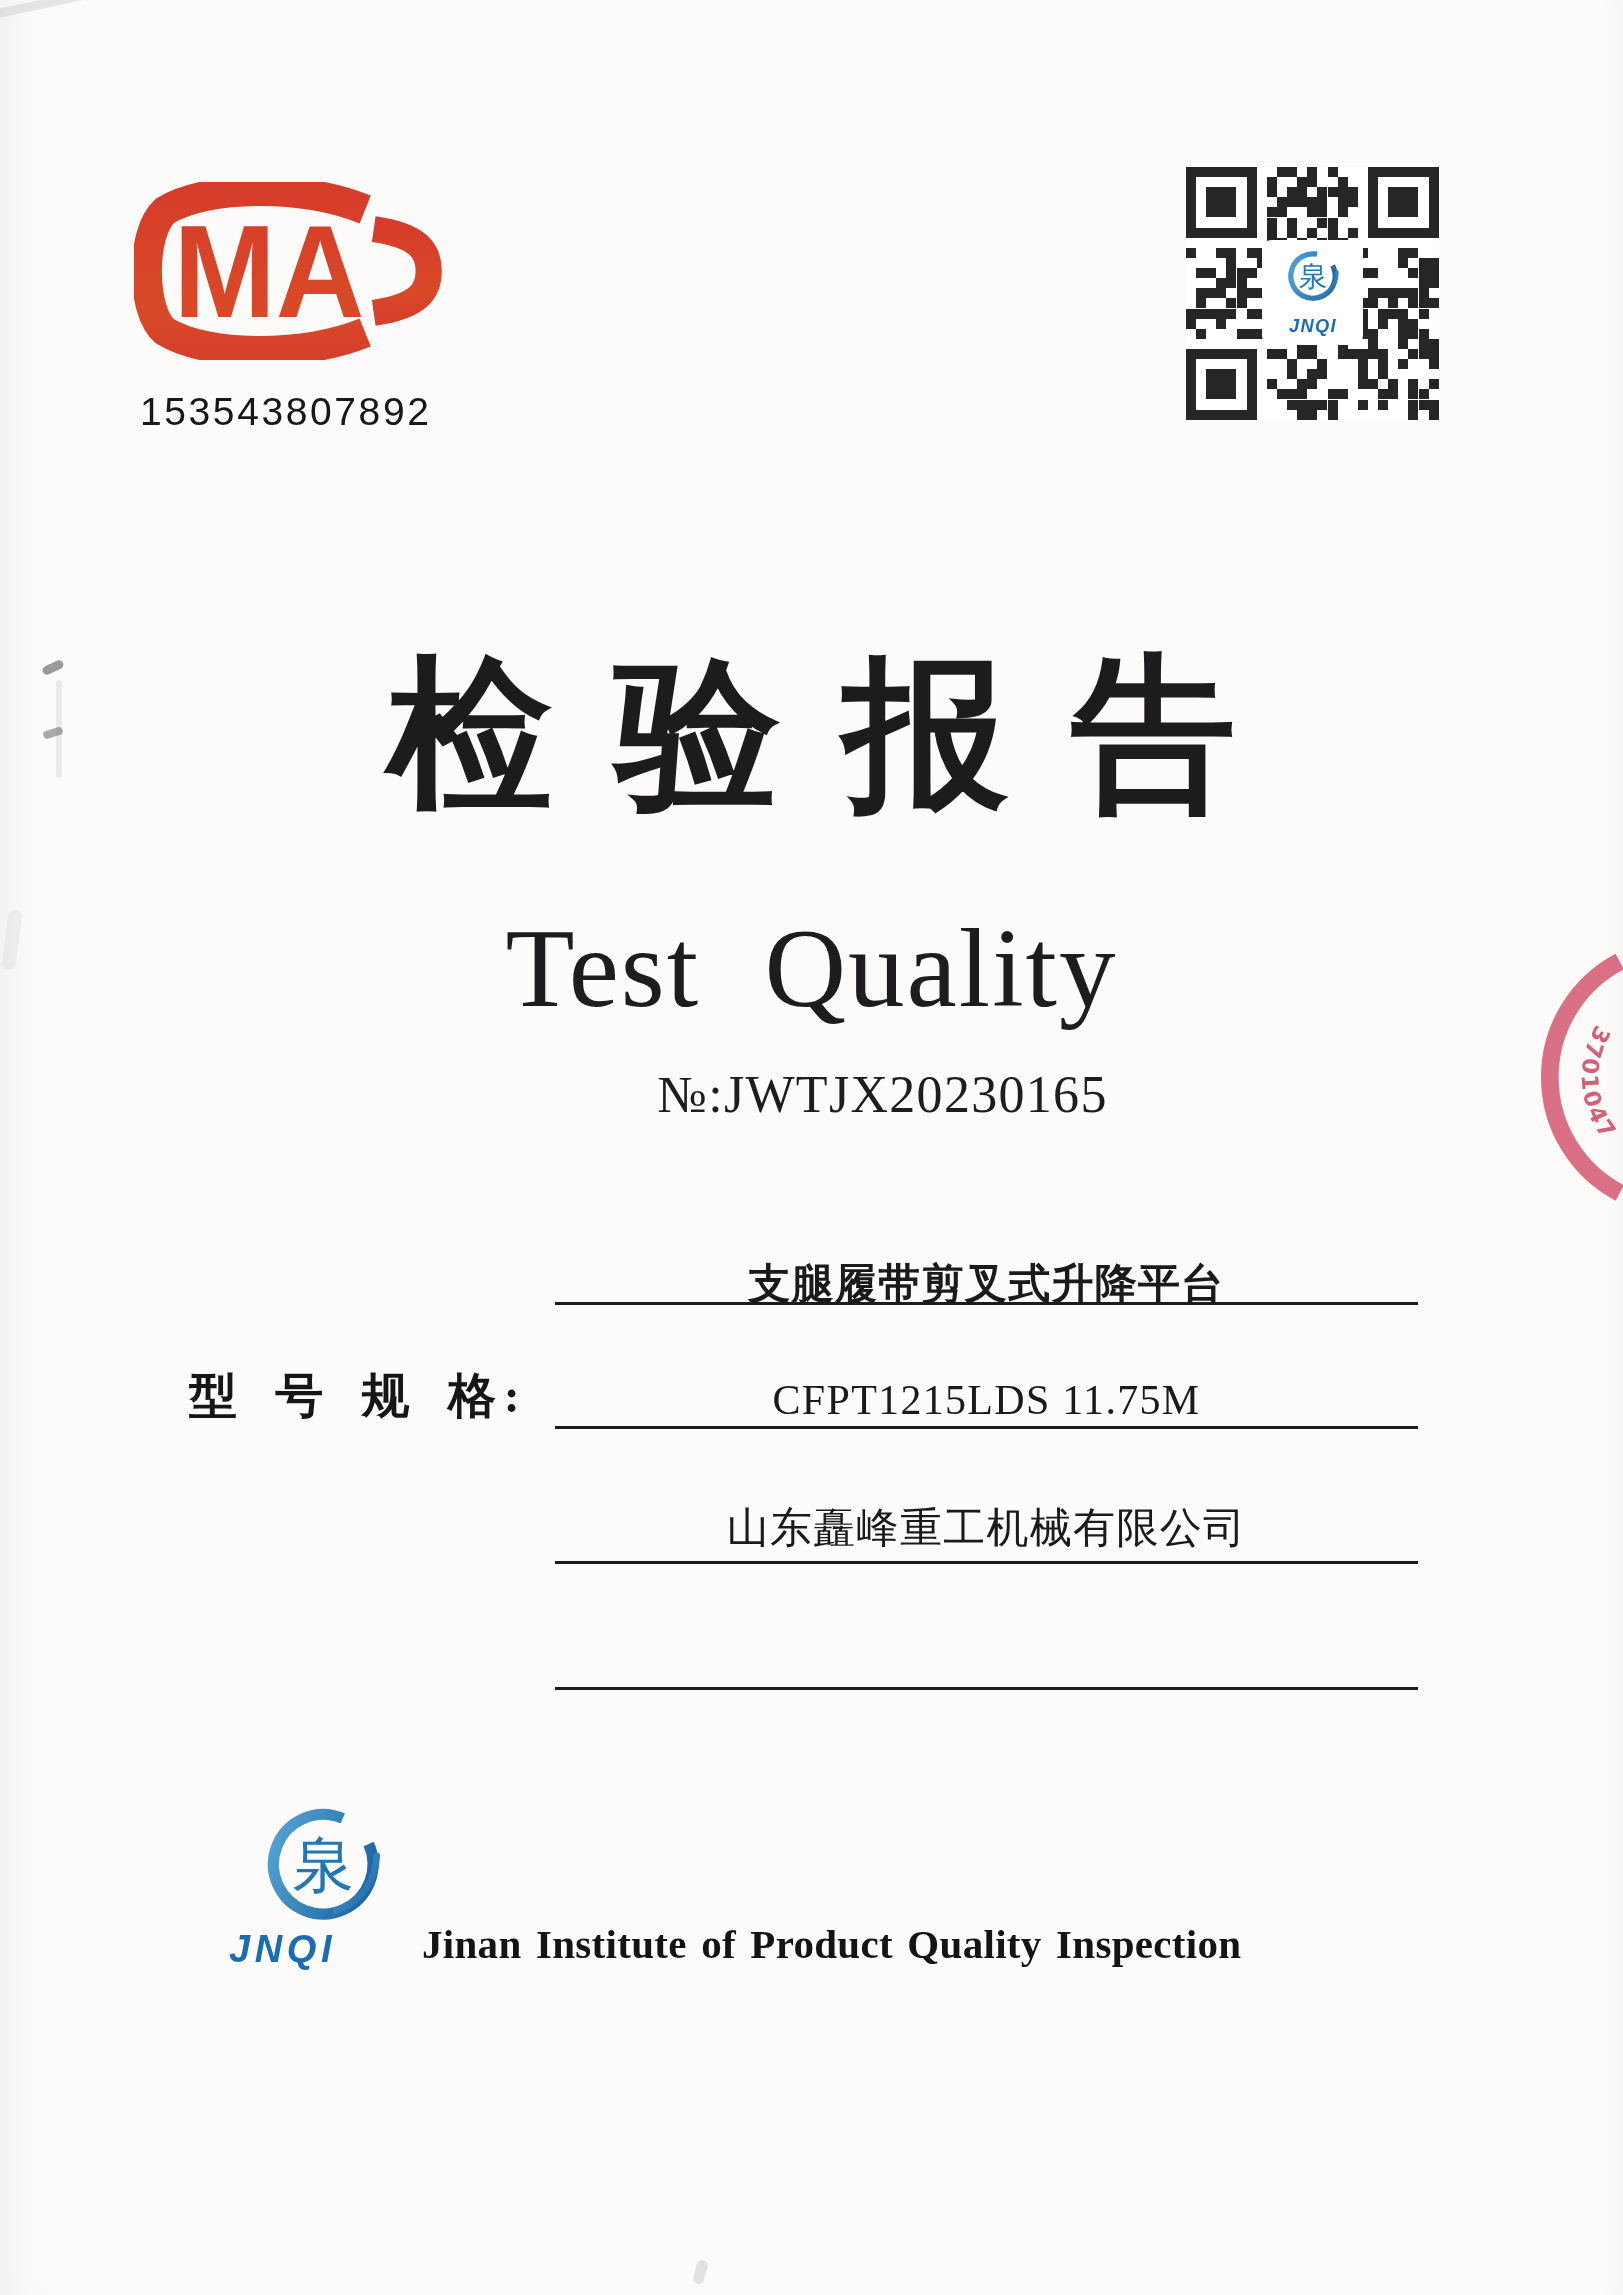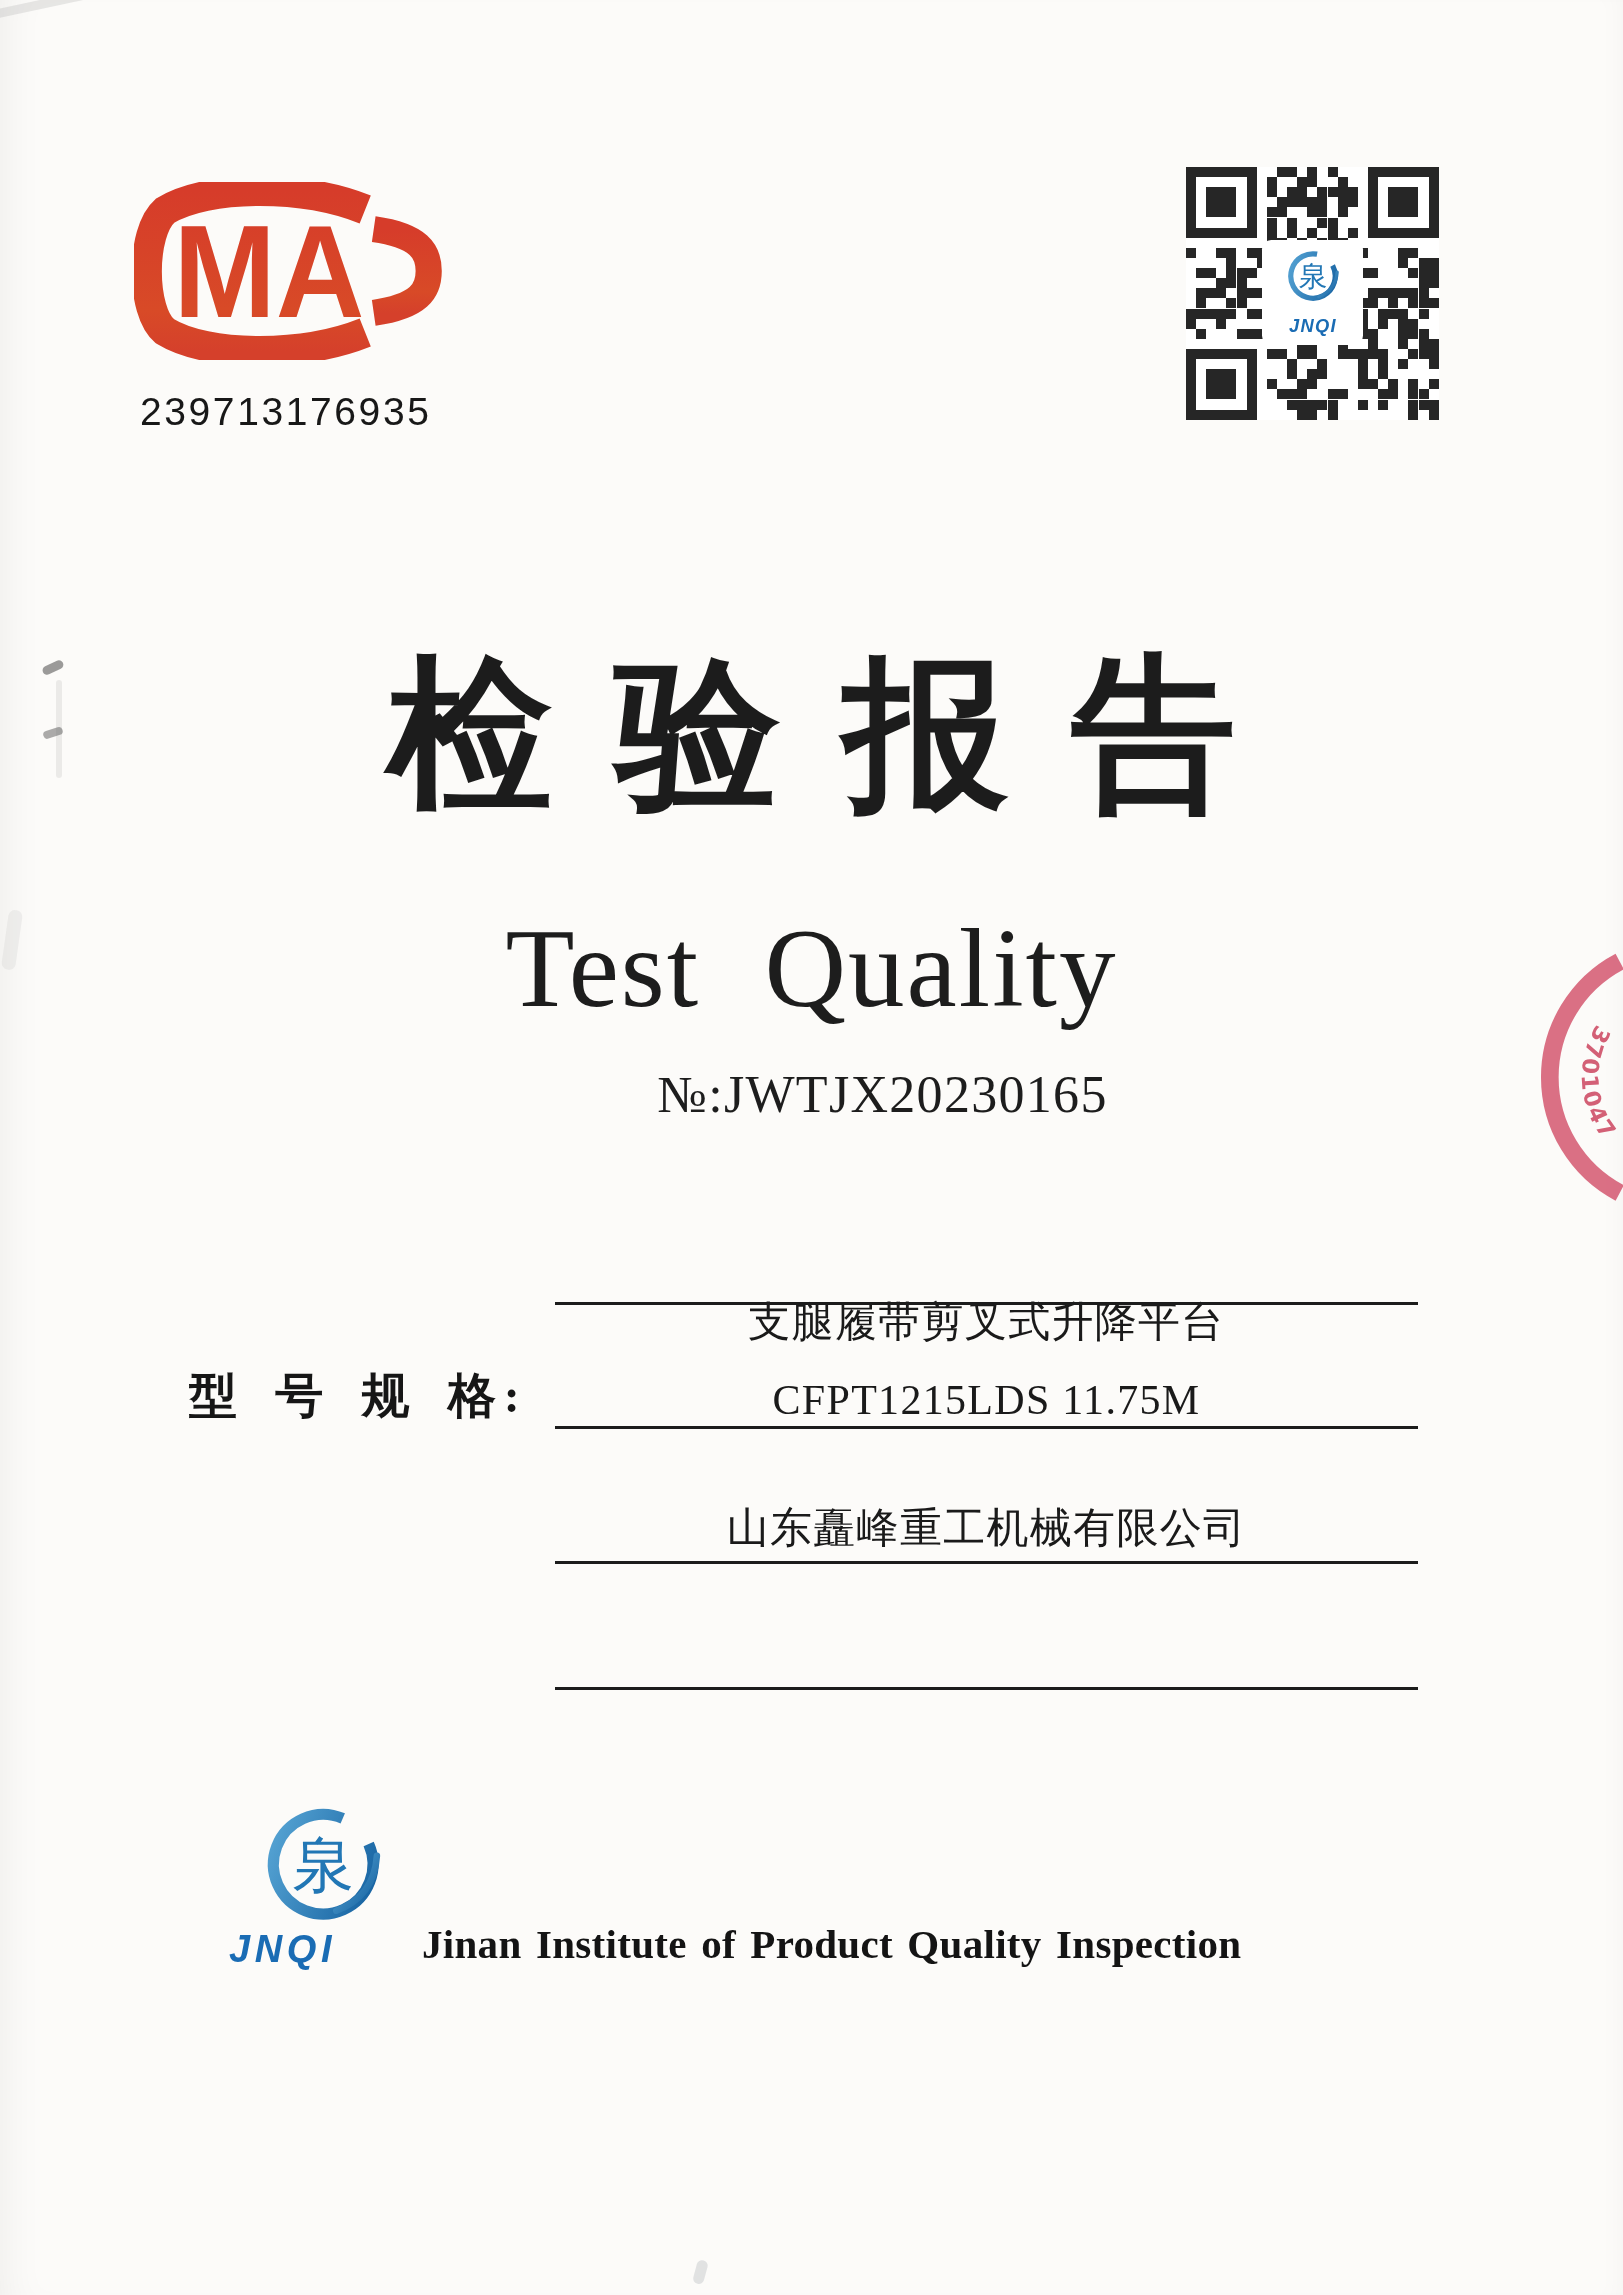--- a/index.html
+++ b/index.html
@@ -96,21 +96,21 @@
       <linearGradient id="cmaRed" x1="0" y1="0" x2="0" y2="1">
         <stop offset="0" stop-color="#d63c2a"></stop>
         <stop offset="0.75" stop-color="#d84a27"></stop>
         <stop offset="1" stop-color="#d5402b"></stop>
       </linearGradient>
     </defs>
     <path d="M 353 42 C 258 4, 112 4, 47 44 C 10 76, 10 198, 47 228 C 112 268, 258 268, 353 230" fill="none" stroke="url(#cmaRed)" stroke-width="46"></path>
     <path d="M 366 72 C 436 82, 450 106, 450 136 C 450 166, 436 190, 366 200" fill="none" stroke="url(#cmaRed)" stroke-width="40"></path>
     <text x="60" y="207" font-family="Liberation Sans, DejaVu Sans, sans-serif" font-size="200" font-weight="900" fill="url(#cmaRed)" textLength="292" lengthAdjust="spacingAndGlyphs">MA</text>
   </svg>
-  <div class="cma-number">239713176935</div>
+  <div class="cma-number">153543807892</div>
 
   <div class="qr">
       <div class="mod" style="left: 91px; top: 0px; width: 10px; height: 10px;"></div>
       <div class="mod" style="left: 101px; top: 0px; width: 10px; height: 10px;"></div>
       <div class="mod" style="left: 121px; top: 0px; width: 10px; height: 10px;"></div>
       <div class="mod" style="left: 142px; top: 0px; width: 10px; height: 10px;"></div>
       <div class="mod" style="left: 81px; top: 10px; width: 10px; height: 10px;"></div>
       <div class="mod" style="left: 111px; top: 10px; width: 10px; height: 10px;"></div>
       <div class="mod" style="left: 121px; top: 10px; width: 10px; height: 10px;"></div>
       <div class="mod" style="left: 152px; top: 10px; width: 10px; height: 10px;"></div>
@@ -351,21 +351,21 @@
       </svg>
     </div>
     </div>
 
   <h1 class="title-cn">检验报告</h1>
 
   <h2 class="title-en">Test Quality</h2>
 
   <div class="report-no">№:JWTJX20230165</div>
 
-  <div class="field-value" style="top:1301px;">支腿履带剪叉式升降平台</div>
+  <div class="field-value" style="top:1263px;font-weight:bold;">支腿履带剪叉式升降平台</div>
   <div class="field-line" style="top:1302px;"></div>
 
   <div class="field-label" style="top:1372px;">型 号 规 格:</div>
   <div class="field-value" style="top:1379px;">CFPT1215LDS 11.75M</div>
   <div class="field-line" style="top:1426px;"></div>
 
   <div class="field-value" style="top:1507px;">山东矗峰重工机械有限公司</div>
   <div class="field-line" style="top:1561px;"></div>
 
   <div class="field-line" style="top:1687px;"></div>

